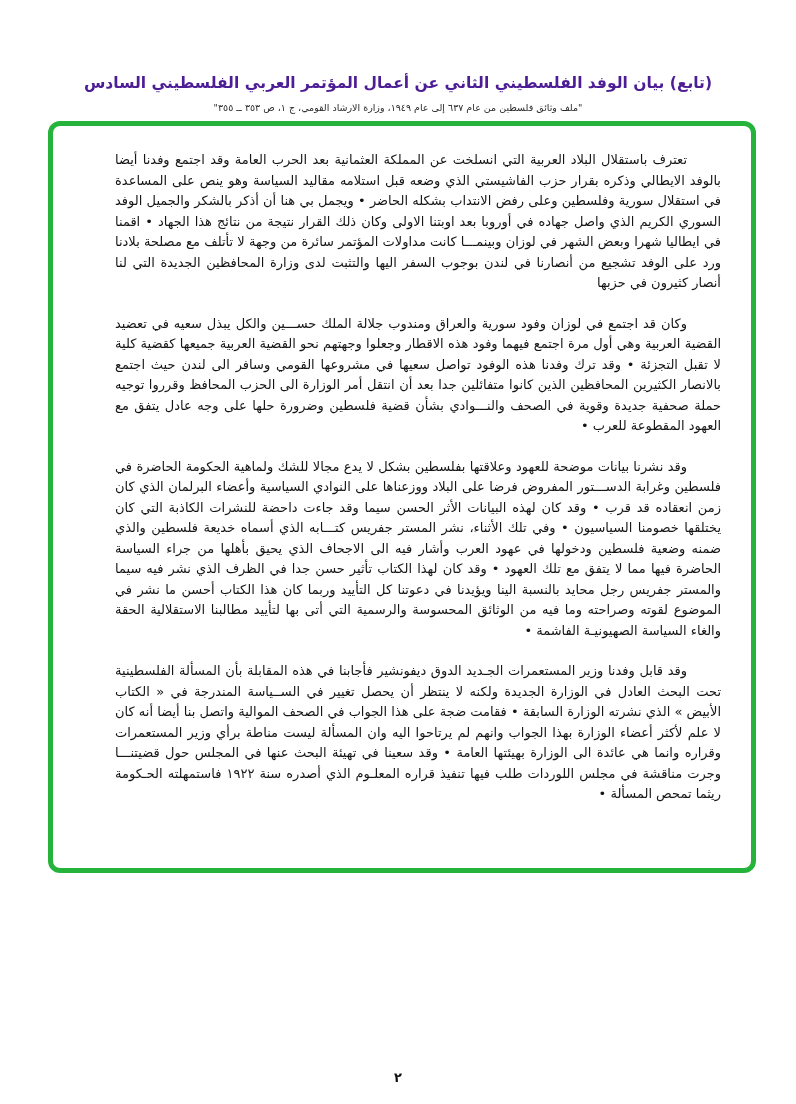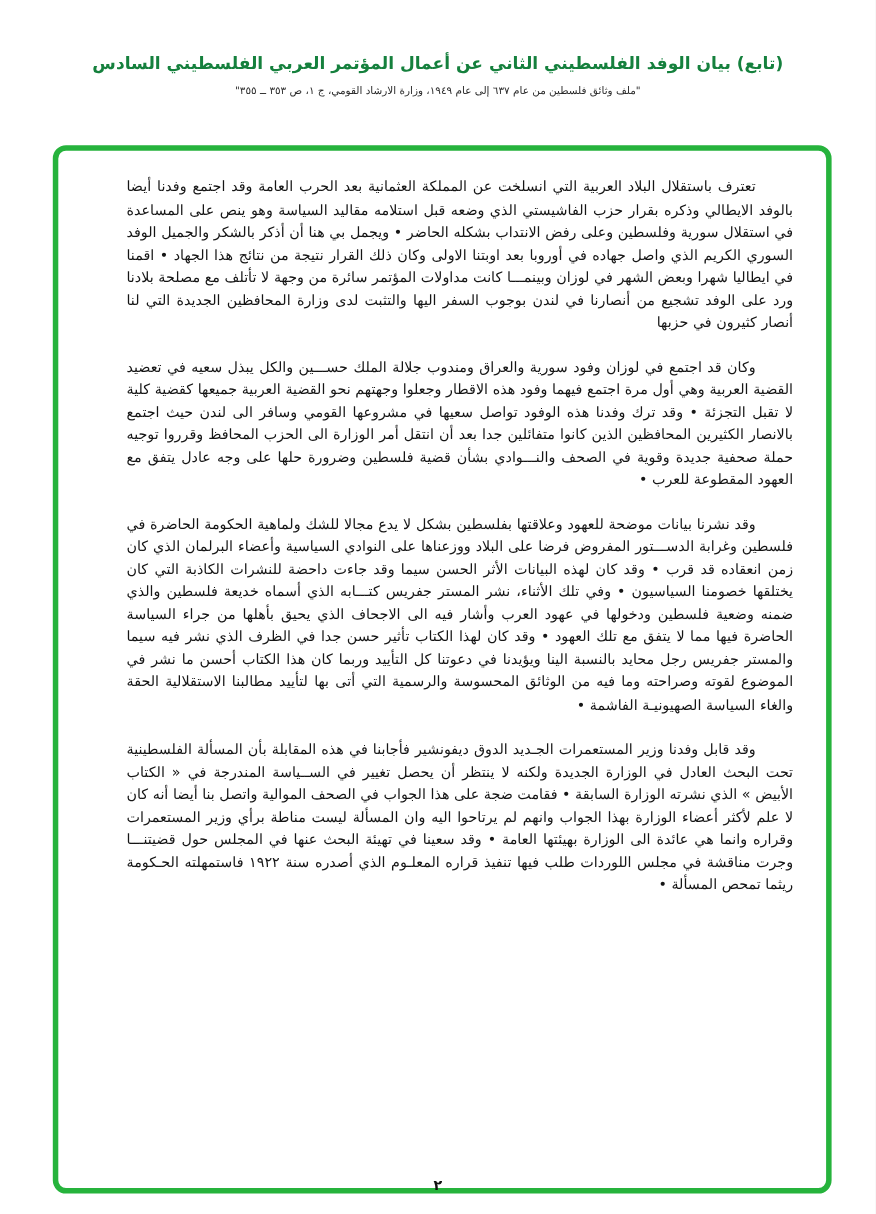--- a/index.html
+++ b/index.html
@@ -15,36 +15,37 @@
     overflow: hidden;
   }
   .doc-header {
     direction: rtl;
     text-align: center;
     padding-top: 48px;
   }
   .doc-title {
     font-size: 15.5px;
     font-weight: bold;
-    color: #15803d;
+    color: #4c1d95;
     padding: 0 60px;
     line-height: 1.35;
+    margin-top: 25px;
   }
   .doc-source {
     margin-top: 8px;
     font-size: 9.5px;
     color: #2a2a2a;
     letter-spacing: 0.2px;
   }
   .frame {
     position: absolute;
     left: 48px;
     right: 40px;
-    top: 132px;
-    height: 953px;
+    top: 121px;
+    height: 752px;
     border: 5px solid #26b33c;
     border-radius: 12px;
     padding: 24px 30px 18px 62px;
     overflow: hidden;
     background: #ffffff;
   }
   .body-text {
     direction: rtl;
     text-align: justify;
     font-size: 13px;

